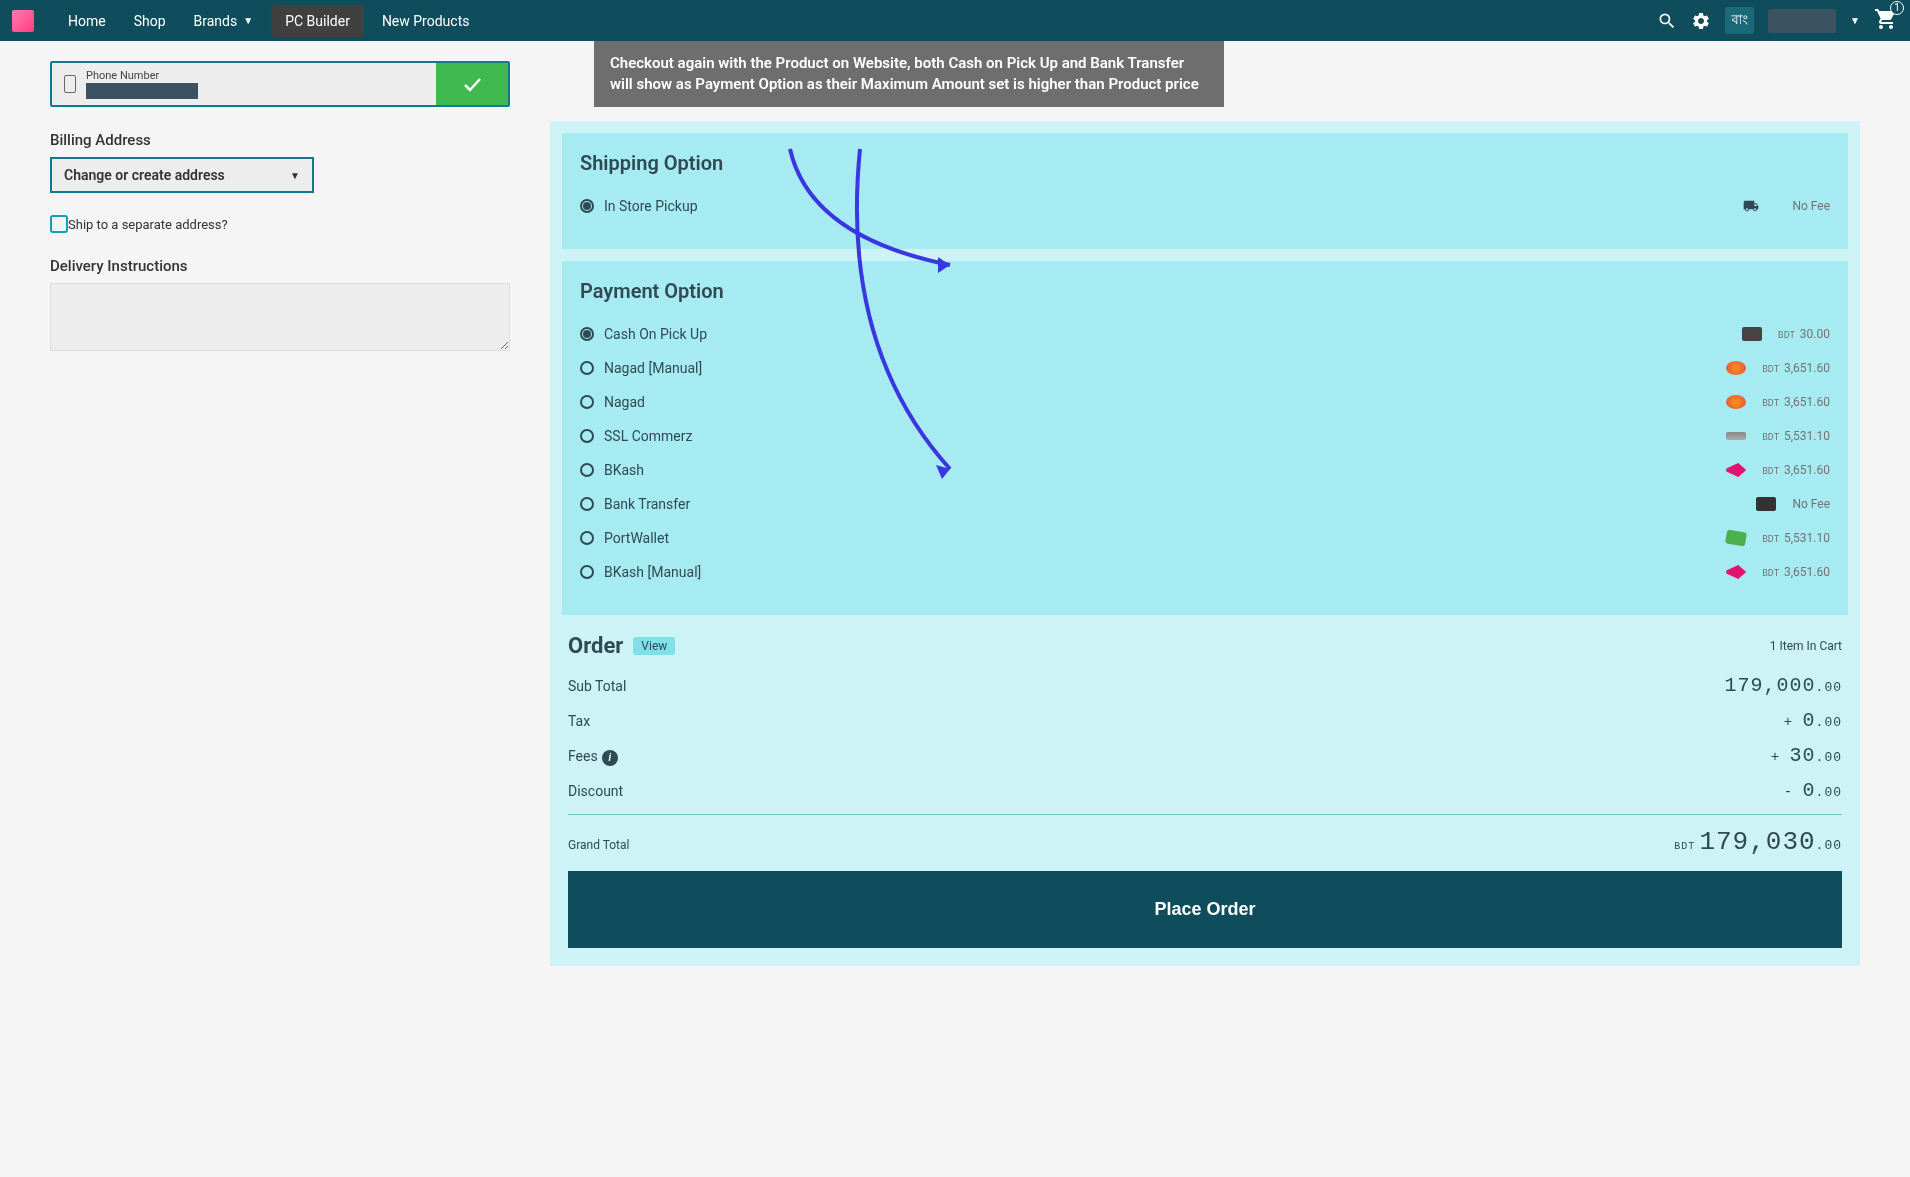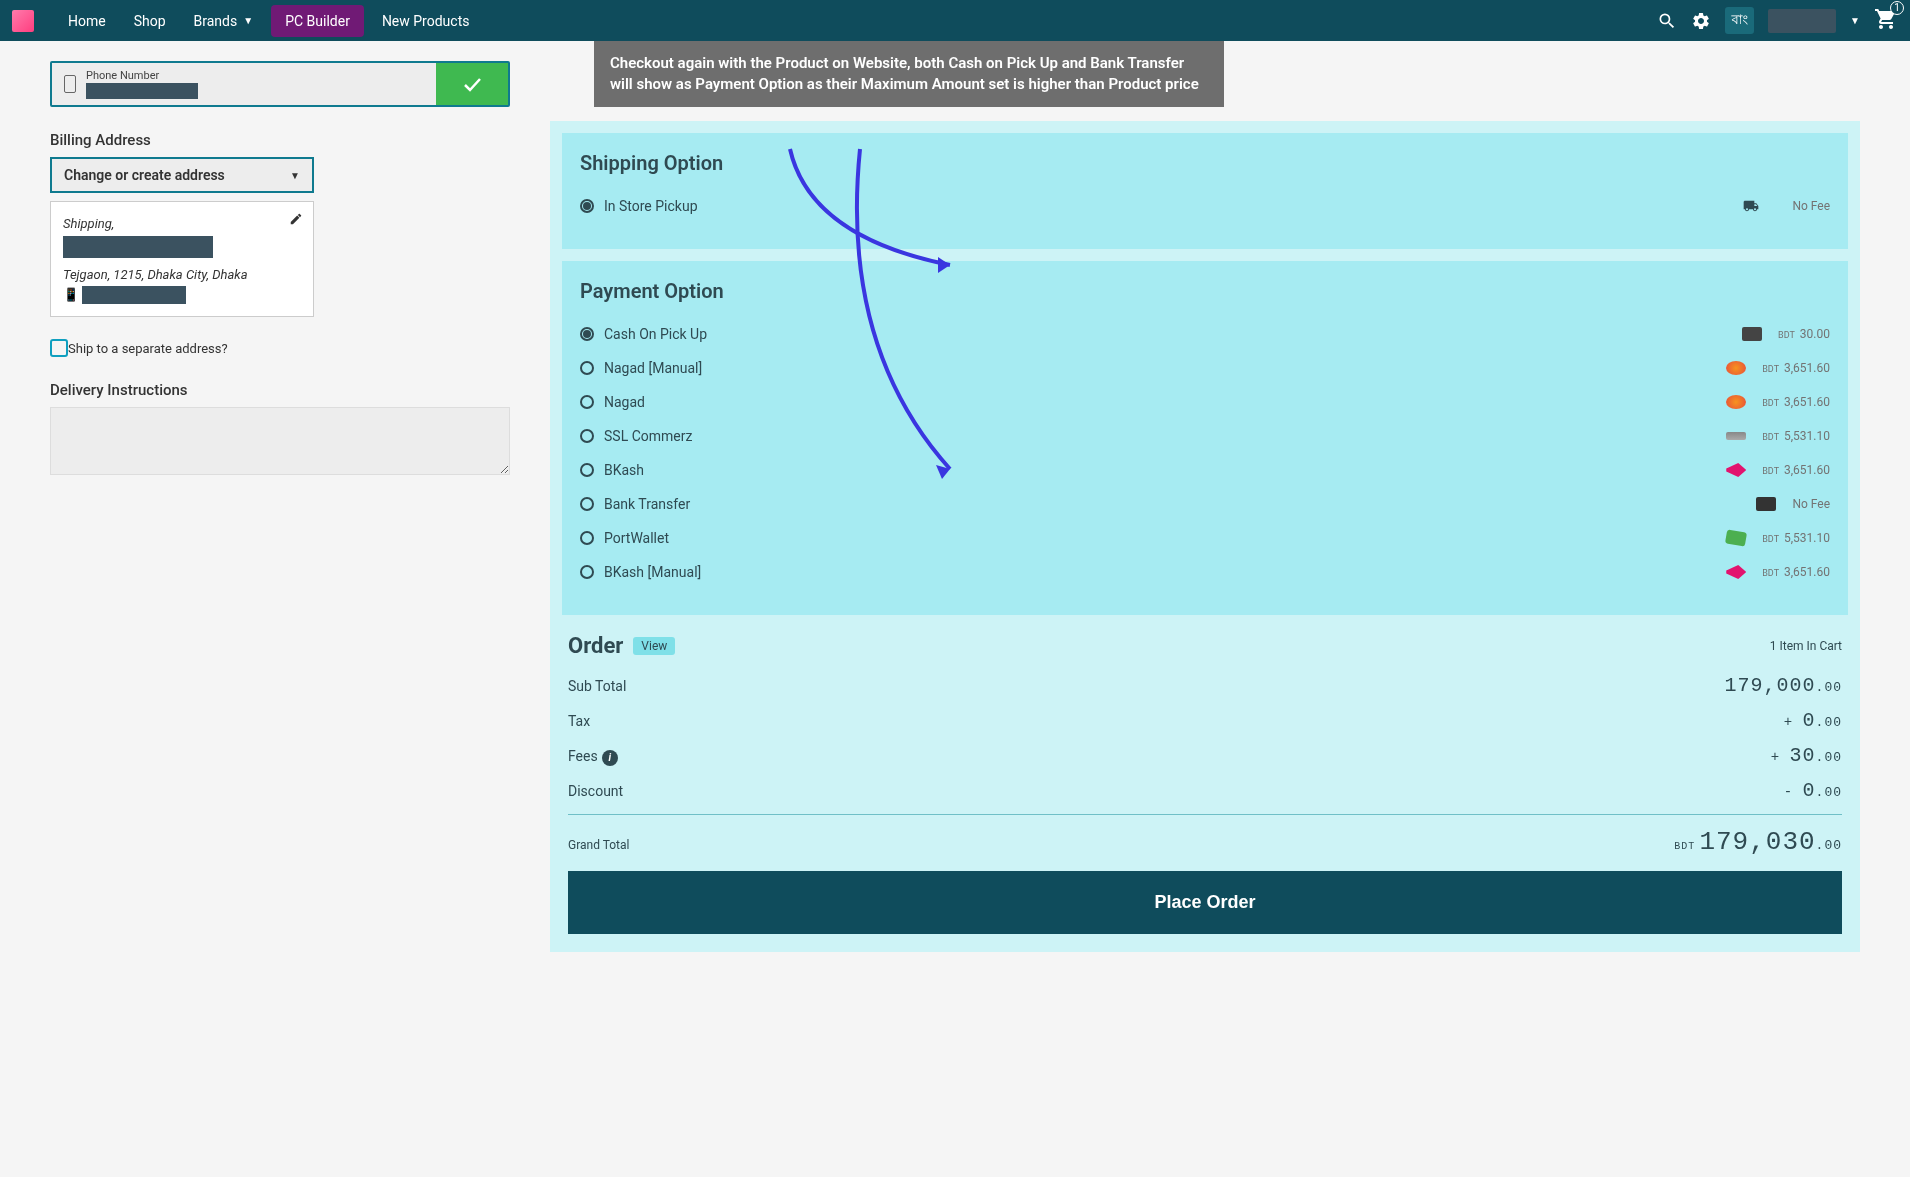--- a/index.html
+++ b/index.html
@@ -3,21 +3,21 @@
 <meta charset="utf-8">
 <style>
   * { box-sizing: border-box; margin: 0; padding: 0; }
   body { font-family: -apple-system, "Segoe UI", Roboto, Arial, sans-serif; background: #f5f5f5; color: #333; }
   
   
   .navbar { background: #0f4c5c; height: 41px; display: flex; align-items: center; padding: 0 12px; color: #fff; }
   .navbar .logo { width: 22px; height: 22px; background: linear-gradient(135deg,#ff7bac,#ff3e7f); border-radius: 2px; margin-right: 20px; }
   .navbar .nav-links { display: flex; gap: 0; align-items: center; }
   .navbar .nav-link { padding: 8px 14px; font-size: 14px; cursor: pointer; color: #fff; display: flex; align-items: center; gap: 6px; }
-  .navbar .nav-link.active { background: #701a75; color: #fff; border-radius: 4px; margin: 0 4px; }
+  .navbar .nav-link.active { background: #404040; color: #fff; border-radius: 4px; margin: 0 4px; }
   .navbar .chev { font-size: 10px; }
   .navbar .right { margin-left: auto; display: flex; align-items: center; gap: 14px; }
   .navbar .icon-btn { width: 20px; height: 20px; display: flex; align-items: center; justify-content: center; cursor: pointer; fill: #fff; }
   .navbar .lang-badge { background: #1a6a7a; padding: 3px 6px; border-radius: 3px; font-size: 13px; }
   .navbar .profile { width: 68px; height: 24px; background: #3b5260; border-radius: 2px; }
   .navbar .cart-wrap { position: relative; }
   .navbar .cart-icon { width: 24px; height: 24px; fill: #fff; }
   .navbar .cart-badge { position: absolute; top: -6px; right: -6px; background: #0f4c5c; border: 1px solid #fff; color: #fff; font-size: 10px; border-radius: 50%; width: 14px; height: 14px; display: flex; align-items: center; justify-content: center; }
   
   
@@ -89,21 +89,21 @@
   .order-row { display: flex; justify-content: space-between; align-items: baseline; padding: 6px 0; font-size: 14px; color: #2f4a52; }
   .order-row .val { font-family: 'Courier New', monospace; font-size: 20px; letter-spacing: 1px; }
   .order-row .val .dec { font-size: 13px; }
   .order-row .val .sign { font-size: 14px; }
   .order-row .info-i { display: inline-flex; align-items: center; justify-content: center; width: 16px; height: 16px; border-radius: 50%; background: #2f4a52; color: #fff; font-size: 10px; font-style: italic; font-weight: bold; margin-left: 4px; }
   .order-divider { border-top: 1px solid #6fbfc7; margin: 6px 0; }
   .order-row.grand .lbl { font-size: 12px; }
   .order-row.grand .val { font-size: 26px; }
   .order-row.grand .val .cur { font-size: 10px; letter-spacing: 1px; margin-right: 4px; }
   
-  .place-btn { display: block; width: 100%; background: #0f4c5c; color: #fff; border: none; padding: 21px; font-size: 18px; font-weight: 600; cursor: pointer; margin-top: 8px; }
+  .place-btn { display: block; width: 100%; background: #0f4c5c; color: #fff; border: none; padding: 28px; font-size: 18px; font-weight: 600; cursor: pointer; margin-top: 8px; }
   
   
   .arrow-svg { position: absolute; top: 56px; left: 760px; width: 210px; height: 400px; z-index: 5; pointer-events: none; }
   .arrow-svg path { stroke: #3a36e0; stroke-width: 4; fill: none; }
   .arrow-svg polygon { fill: #3a36e0; }
 </style>
 </head>
 <body>
 
 <div class="navbar">
@@ -166,29 +166,20 @@
         <svg viewBox="0 0 24 24">
             <polyline points="5 13 10 18 20 7"></polyline>
           </svg>
       </div>
     </div>
 
     <div class="section-label">Billing Address</div>
     <div class="address-select">
       <span>Change or create address</span>
       <span style="font-size:10px;">▼</span>
-    </div>
-    <div class="address-card">
-      <svg class="edit" viewBox="0 0 24 24">
-          <path fill="#333" d="M3 17.25V21h3.75L17.81 9.94l-3.75-3.75L3 17.25zM20.71 7.04c.39-.39.39-1.02 0-1.41l-2.34-2.34c-.39-.39-1.02-.39-1.41 0l-1.83 1.83 3.75 3.75 1.83-1.83z"></path>
-        </svg>
-      <div>Shipping,</div>
-      <div class="mask mask1"></div>
-      <div>Tejgaon, 1215, Dhaka City, Dhaka</div>
-      <div style="font-style:normal;">📱 <span class="mask mask2"></span></div>
     </div>
 
     <div class="ship-sep">
       <div class="chk"></div>
       <span class="lbl">Ship to a separate address?</span>
     </div>
 
     <div class="section-label">Delivery Instructions</div>
     <div class="textarea-wrap">
       <textarea class="textarea" style=""></textarea>

